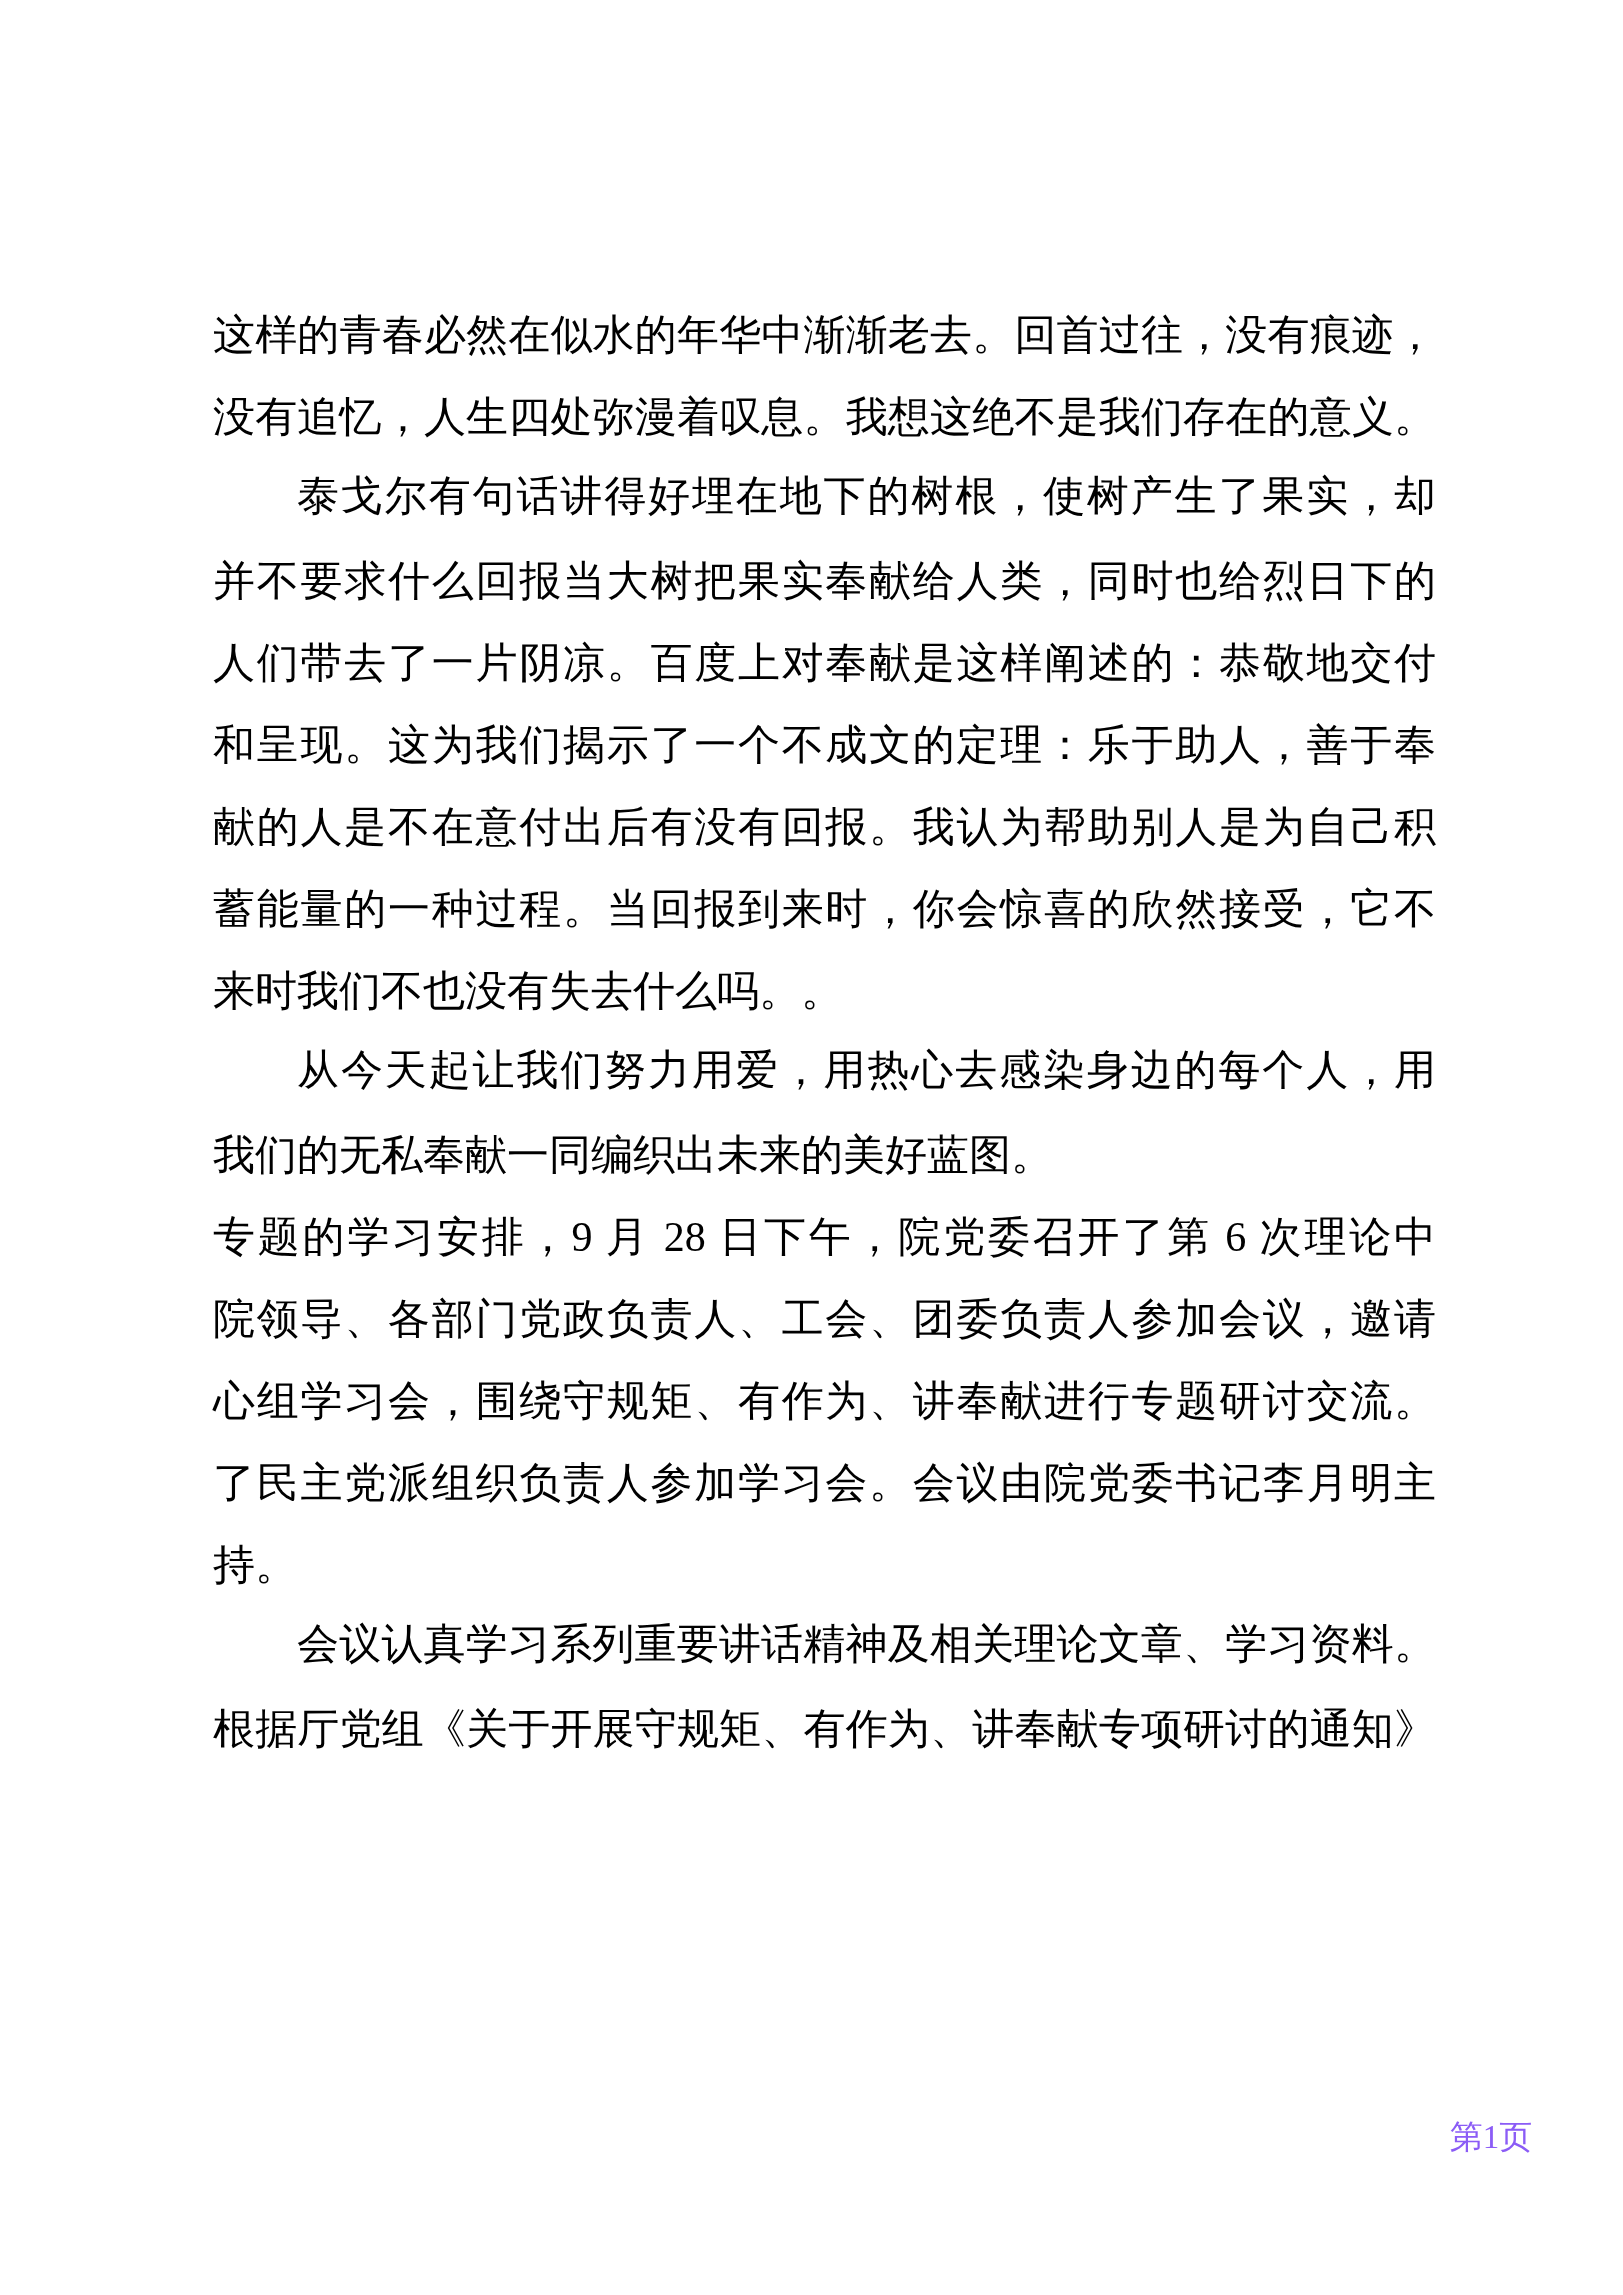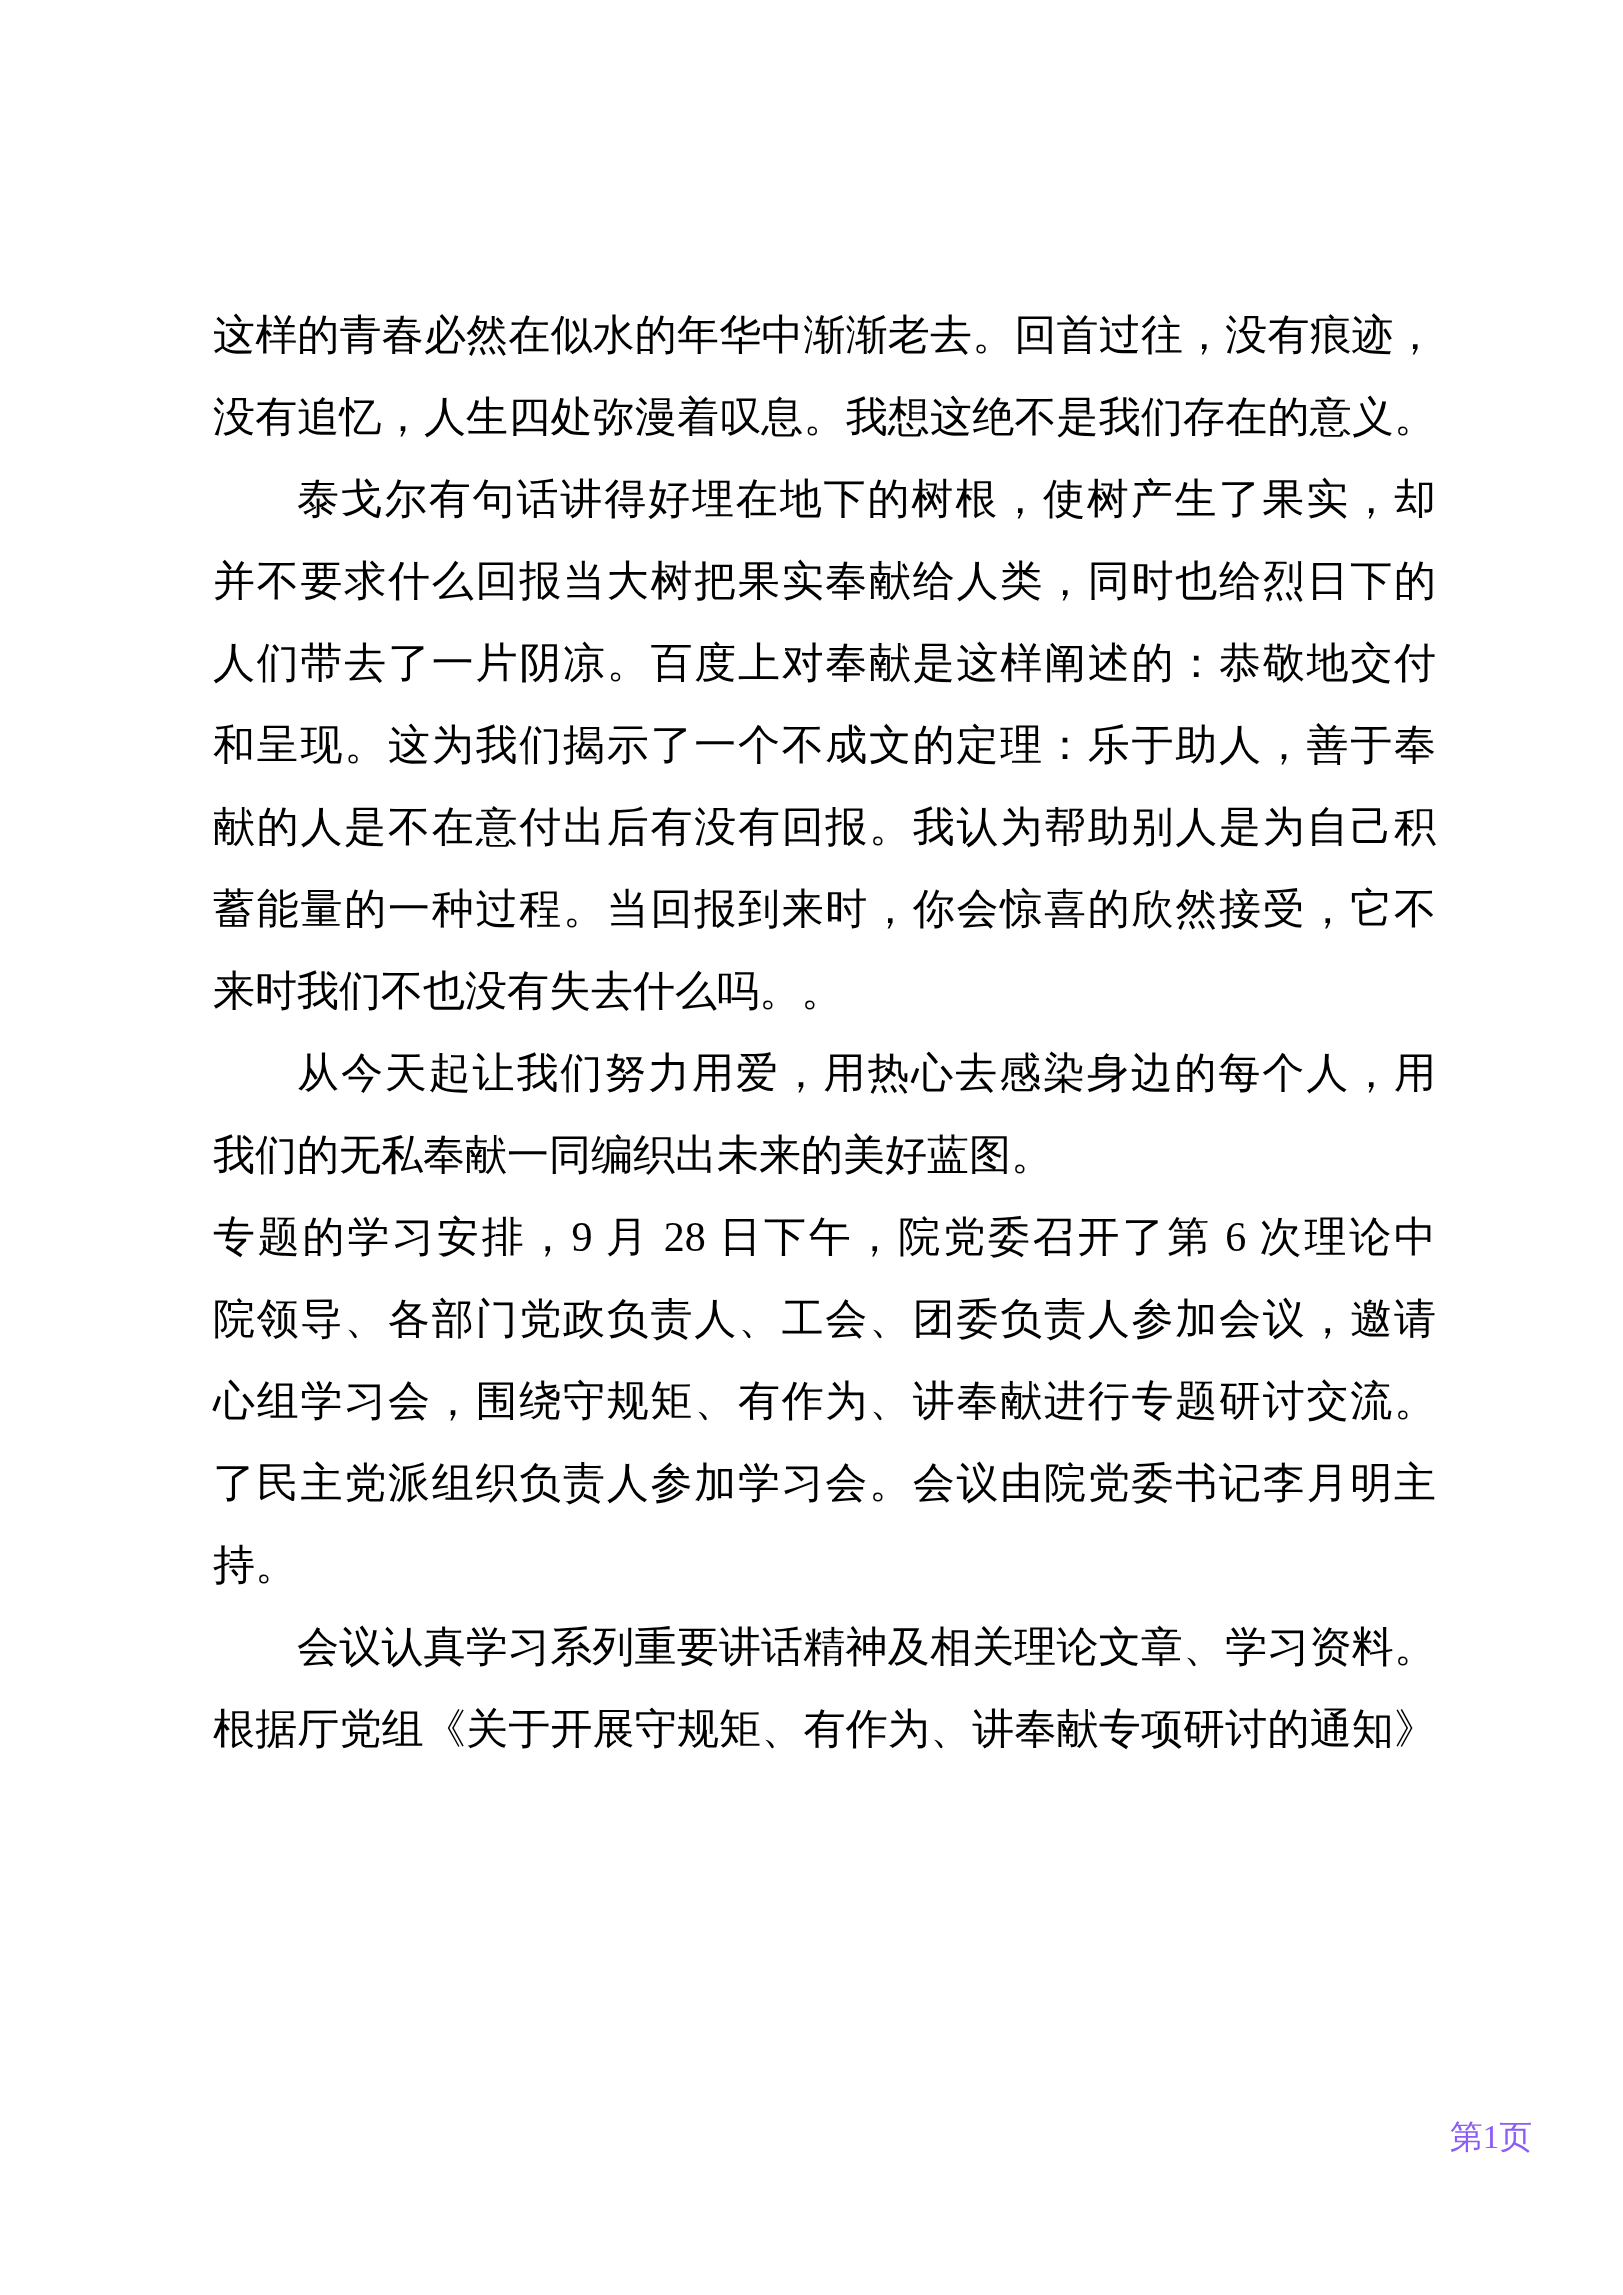--- a/index.html
+++ b/index.html
@@ -24,20 +24,21 @@
     font-size: 42px;
     line-height: 82px;
     color: #000000;
   }
   .line {
     min-height: 82px;
     white-space: normal;
   }
   .line.indent {
     text-indent: 2em;
+    font-family: Liberation Mono, monospace;
   }
   .line.fill {
     text-align: justify;
     text-align-last: justify;
   }
   .footer {
     position: absolute;
     left: 0;
     top: 2118px;
     width: 1623px;

